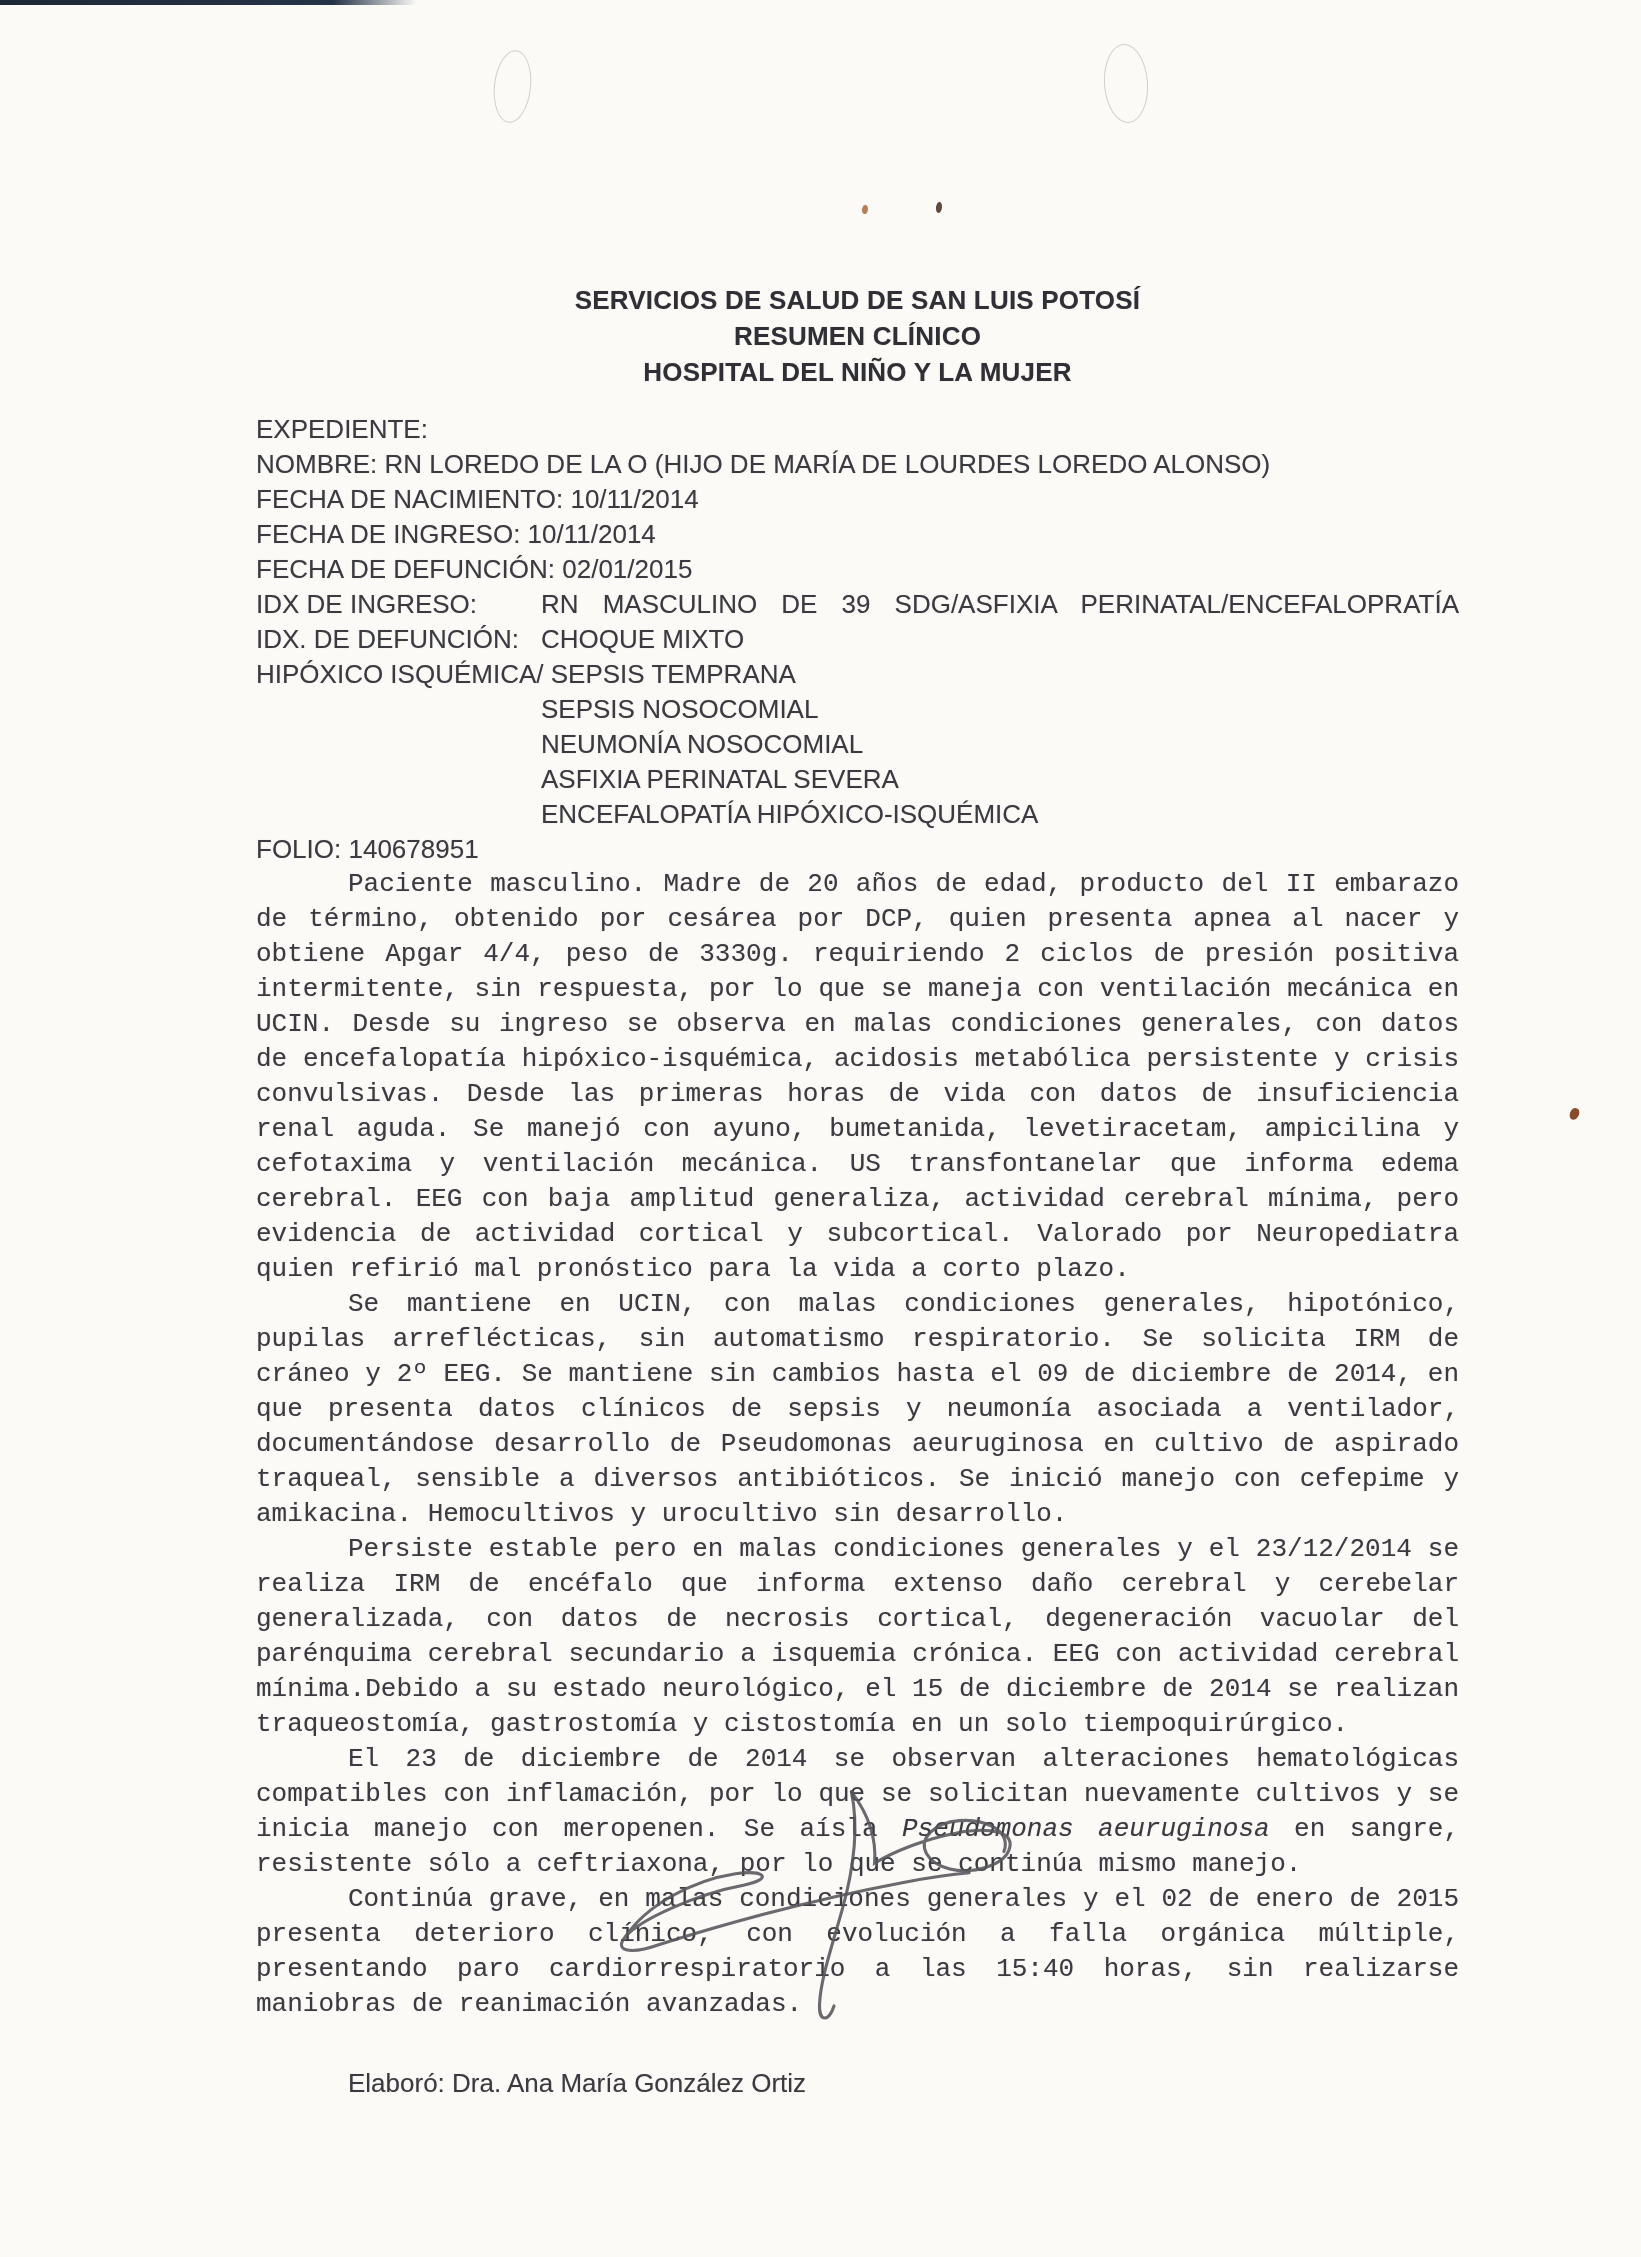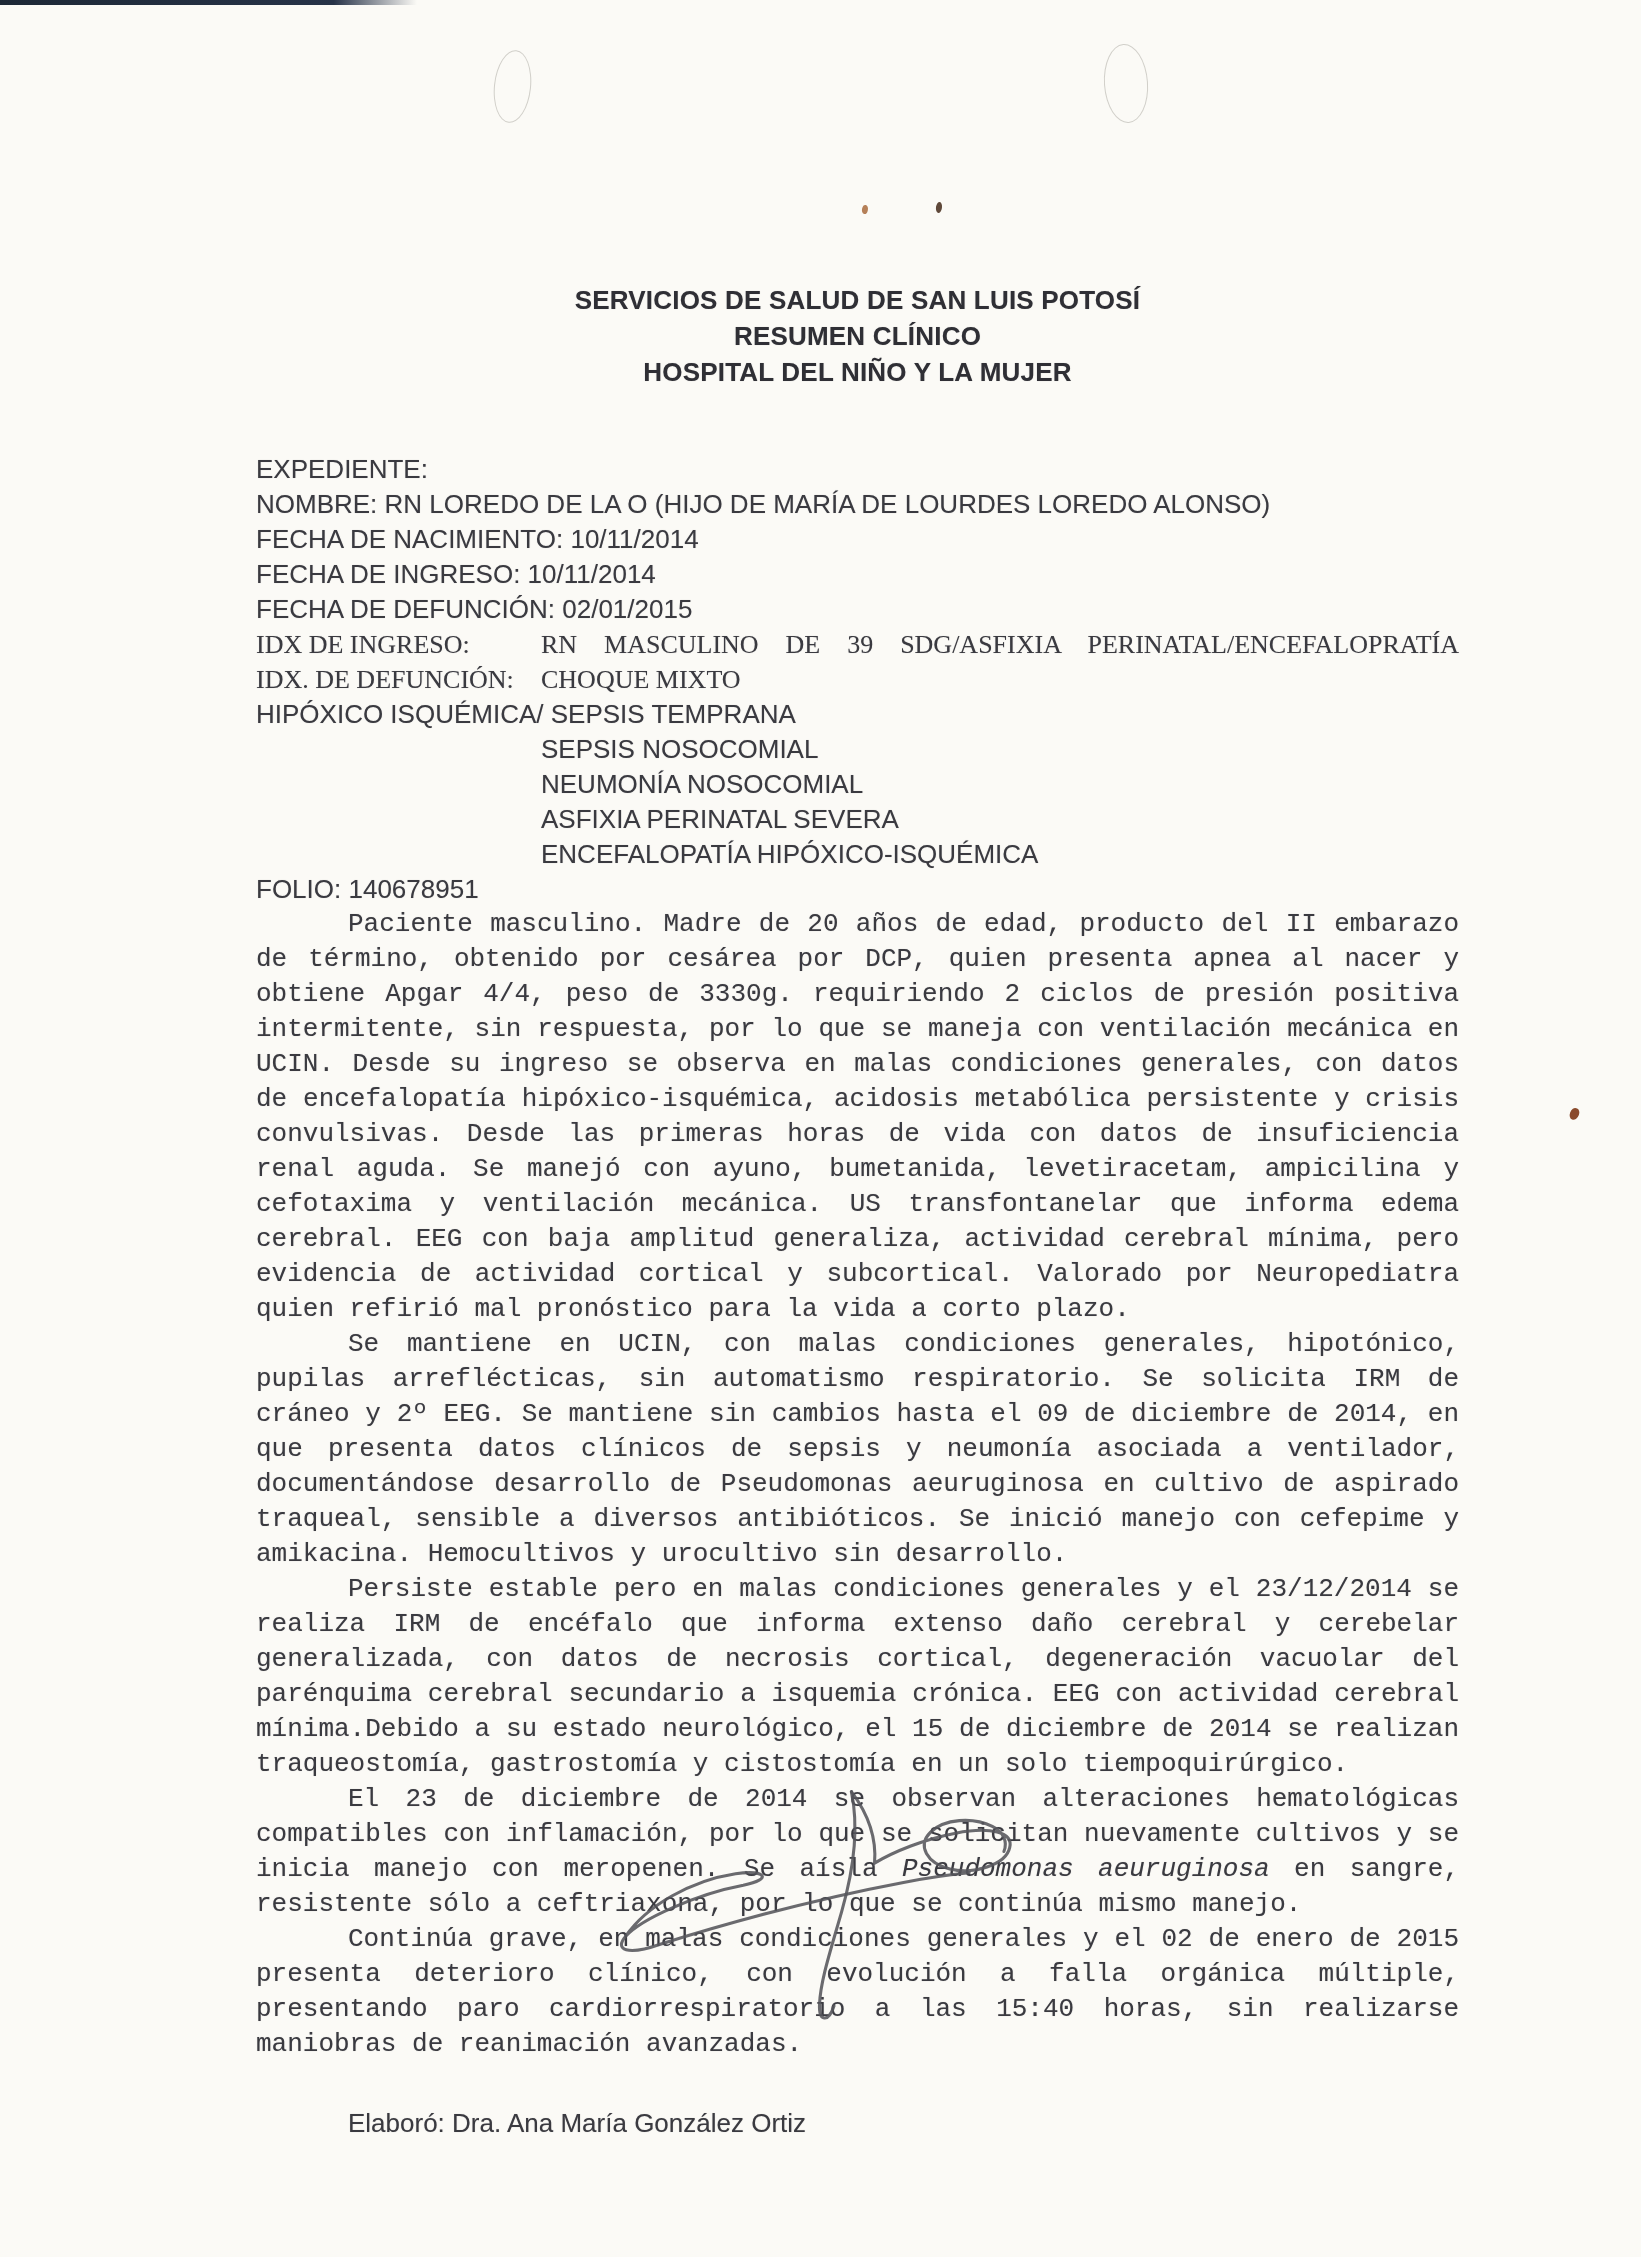--- a/index.html
+++ b/index.html
@@ -21,23 +21,23 @@
     line-height: 35px;
     text-shadow: 0 0 1px rgba(58,58,64,0.28);
   }
   .doc-header {
     text-align: center;
     font-weight: bold;
     line-height: 36px;
     color: #2f2f35;
     letter-spacing: 0.2px;
   }
-  .record { margin-top: 62px; }
+  .record { margin-top: 22px; }
   .line { white-space: pre-wrap; }
-  .flexline { display: flex; font-family: Liberation Serif, serif; }
+  .flexline { display: flex; }
   .lbl { flex: 0 0 285px; }
   .val-justify { flex: 1 1 auto; text-align: justify; text-align-last: justify; }
   .indented { margin-left: 285px; }
   .body-text { margin: 0; font-family: Liberation Mono, monospace; }
   .para { margin: 0; text-align: justify; text-indent: 92px; }
   .para em { font-style: italic; }
   .sign-block { margin-top: 41px; margin-left: 92px; line-height: 40px; }
 
   
   .top-scan-bar {

